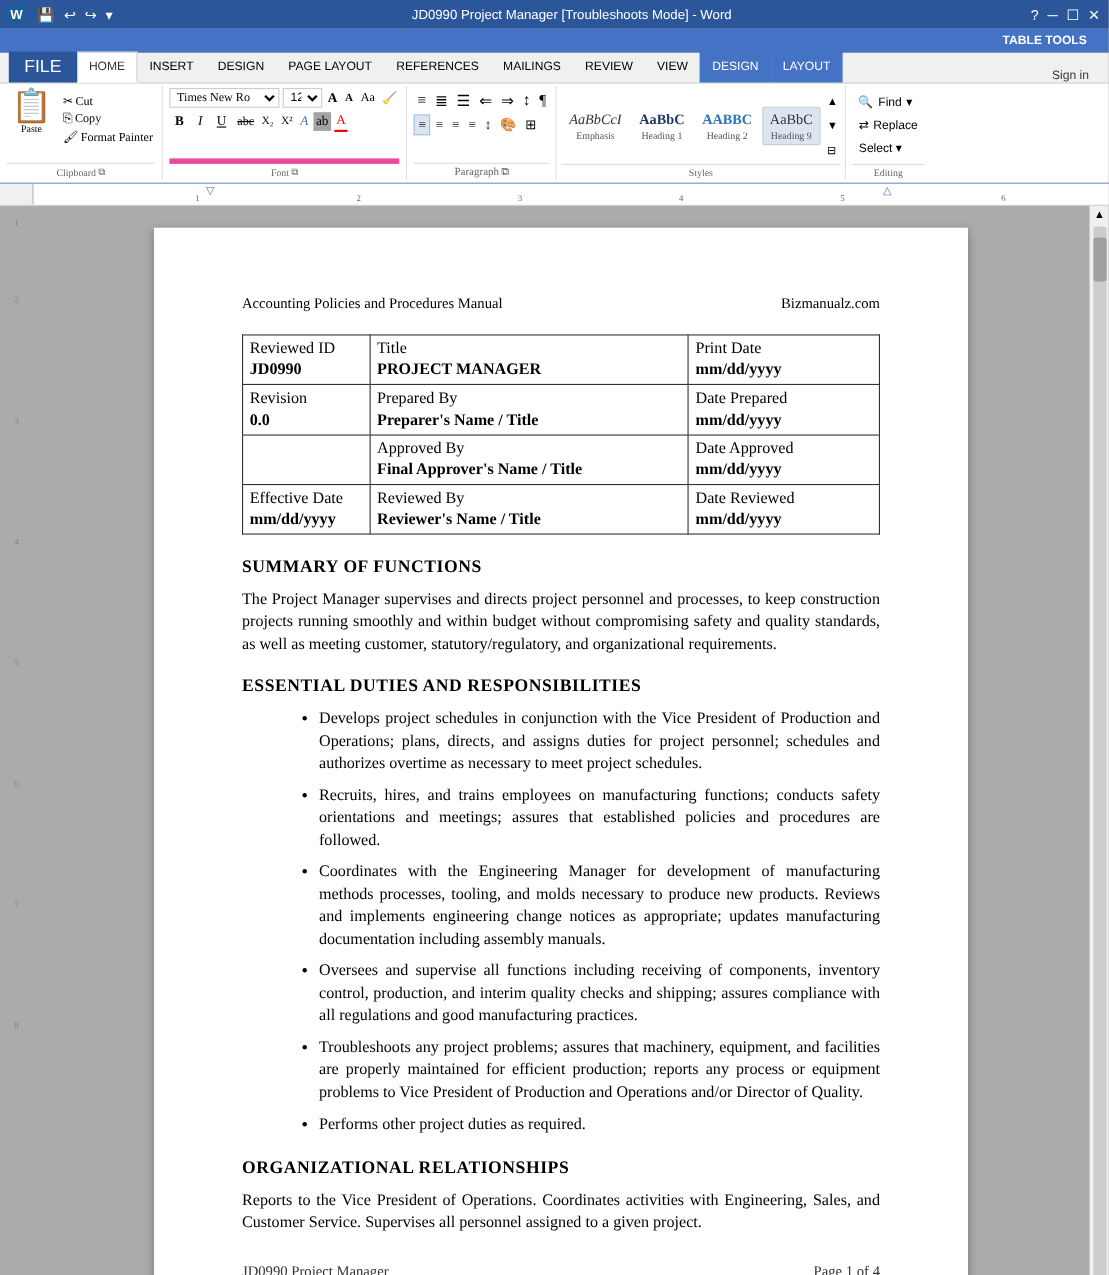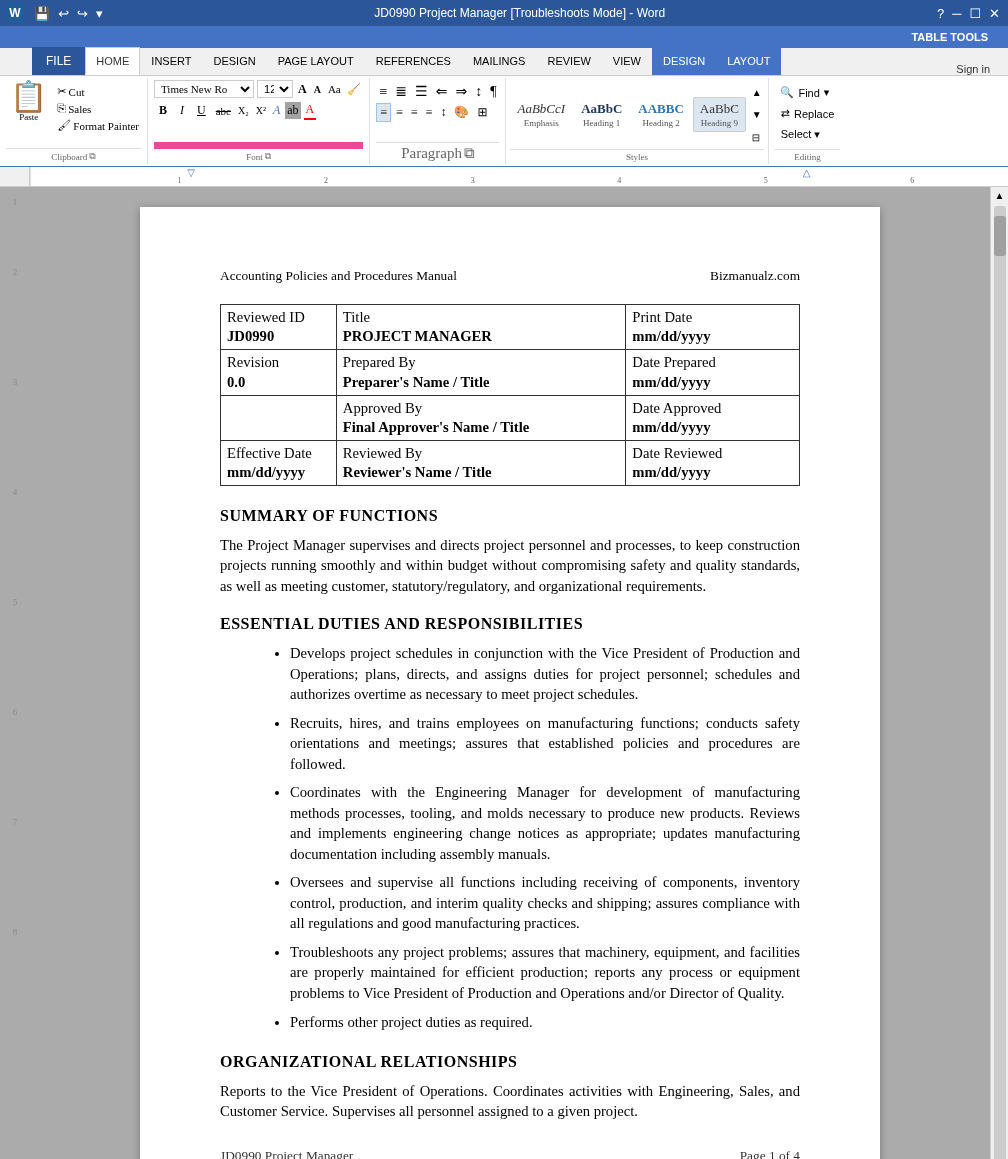--- a/index.html
+++ b/index.html
@@ -167,26 +167,25 @@
 
     .ribbon-outer {
       background: white;
       border-bottom: 1px solid #4472c4;
     }
     .file-tab {
       background: #2b579a;
       color: white;
       padding: 4px 14px;
       font-family: Arial;
-      font-size: 12px;
+      font-size: 16px;
       cursor: pointer;
       display: inline-flex;
       align-items: center;
       height: 28px;
-      margin-left: 24px;
     }
   </style>
 </head>
 <body>
 
 <div class="quick-access">
   <div class="app-icon">W</div>
   <span class="qa-icon">💾</span>
   <span class="qa-icon">↩</span>
   <span class="qa-icon">↪</span>
@@ -226,21 +225,21 @@
           <span style="font-size:30px; color:#4472c4; line-height:1;">📋</span>
           <span style="font-size:9px;">Paste</span>
         </div>
         <div style="display:flex; flex-direction:column; gap:2px; padding-top:4px;">
           <div style="display:flex; align-items:center; gap:2px; cursor:pointer; font-size:11px; padding:1px 2px;">
             <span>✂</span>
             <span>Cut</span>
           </div>
           <div style="display:flex; align-items:center; gap:2px; cursor:pointer; font-size:11px; padding:1px 2px;">
             <span>⎘</span>
-            <span>Sales</span>
+            <span>Copy</span>
           </div>
           <div style="display:flex; align-items:center; gap:2px; cursor:pointer; font-size:11px; padding:1px 2px;">
             <span>🖌</span>
             <span>Format Painter</span>
           </div>
         </div>
       </div>
       <div style="font-size:9px; color:#666; text-align:center; border-top:1px solid #ddd; padding-top:2px; display:flex; align-items:center; justify-content:center; gap:2px;">
         <span>Clipboard</span>
         <span style="cursor:pointer;">⧉</span>
@@ -266,21 +265,21 @@
           <span style="font-style:italic; cursor:pointer; padding:1px 4px; border:1px solid transparent; border-radius:2px; font-size:12px;">I</span>
           <span style="text-decoration:underline; cursor:pointer; padding:1px 4px; border:1px solid transparent; border-radius:2px; font-size:12px;">U</span>
           <span style="cursor:pointer; padding:1px 2px; font-size:11px; text-decoration:line-through;">abc</span>
           <span style="cursor:pointer; padding:1px 2px; font-size:10px;">X₂</span>
           <span style="cursor:pointer; padding:1px 2px; font-size:10px;">X²</span>
           <span style="cursor:pointer; padding:1px 2px; font-size:12px; color:#4472c4; font-style:italic;">A</span>
           <span style="cursor:pointer; padding:1px 2px; font-size:12px; background:#a3a3a3;">ab</span>
           <span style="cursor:pointer; padding:1px 2px; font-size:12px; color:red; border-bottom:2px solid red;">A</span>
         </div>
       </div>
-      <div style="font-size:9px; color:#666; text-align:center; border-top:7px solid #ec4899; padding-top:2px; display:flex; align-items:center; justify-content:center; gap:2px;">
+      <div style="font-size:9px; color:#666; text-align:center; border-top:5px solid #ec4899; padding-top:2px; display:flex; align-items:center; justify-content:center; gap:2px;">
         <span>Font</span>
         <span style="cursor:pointer;">⧉</span>
       </div>
     </div>
 
     <div style="display:flex; flex-direction:column; border-right:1px solid #e0e0e0; padding:2px 6px; min-width:120px;">
       <div style="flex:1; display:flex; flex-direction:column; gap:2px; padding-top:2px;">
         <div style="display:flex; align-items:center; gap:2px;">
           <span style="cursor:pointer; padding:1px 3px; font-size:14px;">≡</span>
           <span style="cursor:pointer; padding:1px 3px; font-size:14px;">≣</span>
@@ -293,21 +292,21 @@
         <div style="display:flex; align-items:center; gap:2px;">
           <span style="cursor:pointer; padding:1px 3px; font-size:12px; background:#dce6f1; border:1px solid #9dc3e6;">≡</span>
           <span style="cursor:pointer; padding:1px 3px; font-size:12px;">≡</span>
           <span style="cursor:pointer; padding:1px 3px; font-size:12px;">≡</span>
           <span style="cursor:pointer; padding:1px 3px; font-size:12px;">≡</span>
           <span style="cursor:pointer; padding:1px 3px; font-size:12px;">↕</span>
           <span style="cursor:pointer; padding:1px 3px; font-size:12px;">🎨</span>
           <span style="cursor:pointer; padding:1px 3px; font-size:12px;">⊞</span>
         </div>
       </div>
-      <div style="font-size:15px; color:#666; text-align:left; border-top:1px solid #ddd; padding-top:2px; display:flex; align-items:center; justify-content:center; gap:2px;">
+      <div style="font-size:10px; color:#666; text-align:left; border-top:1px solid #ddd; padding-top:2px; display:flex; align-items:center; justify-content:center; gap:2px;">
         <span>Paragraph</span>
         <span style="cursor:pointer;">⧉</span>
       </div>
     </div>
 
     <div style="display:flex; flex-direction:column; border-right:1px solid #e0e0e0; padding:2px 4px;">
       <div style="display:flex; gap:2px; align-items:center; flex:1;">
         <div style="display:flex; flex-direction:column; align-items:center; cursor:pointer; padding:3px 6px; border:1px solid transparent; border-radius:2px; min-width:52px;">
           <span style="font-size:13px; font-style:italic; color:#333; line-height:1.3;">AaBbCcI</span>
           <span style="font-size:9px; color:#555;">Emphasis</span>

